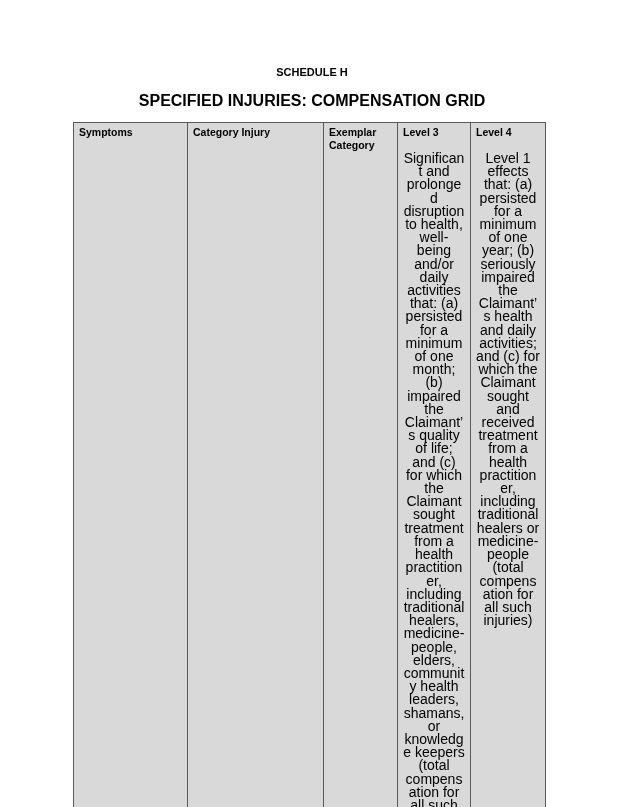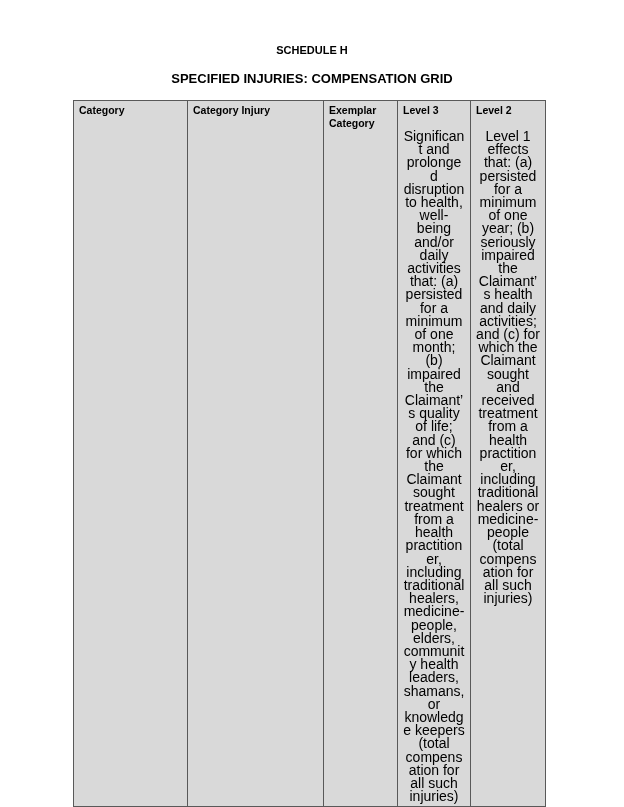--- a/index.html
+++ b/index.html
@@ -6,31 +6,31 @@
   .page {
     position: relative;
     width: 624px;
     height: 807px;
     background: #ffffff;
     font-family: "Liberation Sans", sans-serif;
     color: #000000;
     overflow: hidden;
   }
   .doc-title {
-    padding-top: 44px;
+    padding-top: 66px;
     text-align: center;
     font-weight: bold;
     font-size: 11px;
     line-height: 13px;
   }
   .doc-subtitle {
     margin-top: 15px;
     text-align: center;
     font-weight: bold;
-    font-size: 13px;
+    font-size: 16px;
     line-height: 13px;
   }
   table.grid {
     border-collapse: collapse;
     table-layout: fixed;
     margin: 15px 0 0 73px;
     width: 472px;
   }
   table.grid tr { height: 606px; }
   table.grid td {
@@ -66,36 +66,36 @@
     <colgroup>
       <col style="width:114px">
       <col style="width:136px">
       <col style="width:74px">
       <col style="width:73px">
       <col style="width:75px">
     </colgroup>
     <tbody>
       <tr>
         <td>
-          <div class="col-hdr">Category</div>
+          <div class="col-hdr">Symptoms</div>
           <div class="cell-body"></div>
         </td>
         <td>
           <div class="col-hdr">Category Injury</div>
           <div class="cell-body"></div>
         </td>
         <td>
           <div class="col-hdr">Exemplar Category</div>
           <div class="cell-body"></div>
         </td>
         <td>
           <div class="col-hdr">Level 3</div>
           <div class="cell-body">Significant and prolonged disruption to health, well-being and/or daily activities that: (a) persisted for a minimum of one month; (b) impaired the Claimant’s quality of life; and (c) for which the Claimant sought treatment from a health practitioner, including traditional healers, medicine-people, elders, community health leaders, shamans, or knowledge keepers (total compensation for all such injuries)</div>
         </td>
         <td>
-          <div class="col-hdr">Level 2</div>
+          <div class="col-hdr">Level 4</div>
           <div class="cell-body">Level 1 effects that: (a) persisted for a minimum of one year; (b) seriously impaired the Claimant’s health and daily activities; and (c) for which the Claimant sought and received treatment from a health practitioner, including traditional healers or medicine-people (total compensation for all such injuries)</div>
         </td>
       </tr>
     </tbody>
   </table>
 
 </div>
 
 </body></html>

